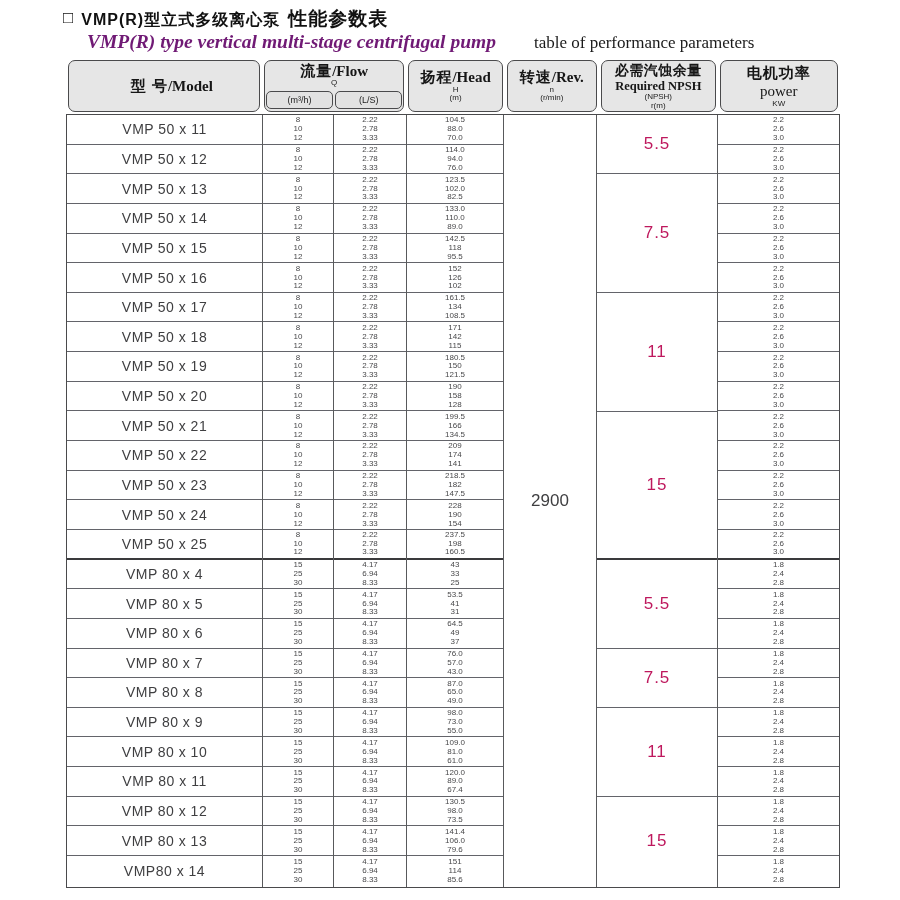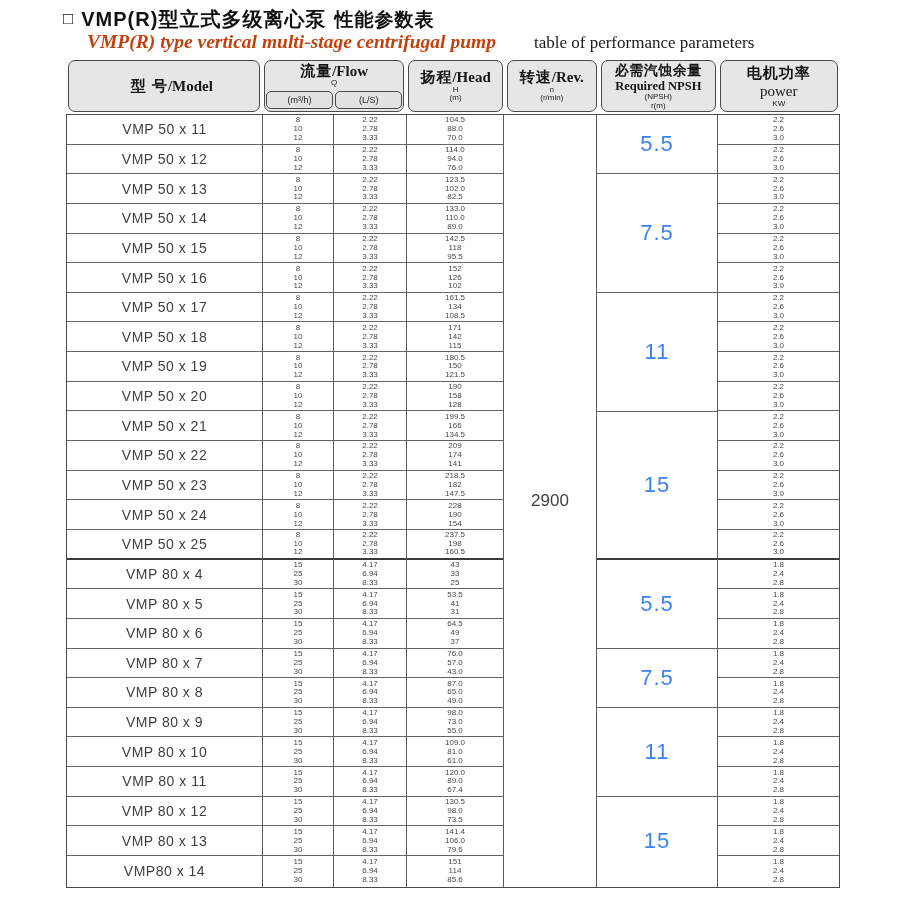--- a/index.html
+++ b/index.html
@@ -6,26 +6,26 @@
   body{
     width:900px;height:900px;background:#ffffff;position:relative;
     font-family:"Liberation Sans", sans-serif;color:#3c3c3e;overflow:hidden;
   }
   
   .title1{
     position:absolute;left:63px;top:6px;display:flex;align-items:baseline;gap:8px;
     font-weight:bold;color:#111;white-space:nowrap;
   }
   .chk{font-size:17px;font-weight:normal;position:relative;top:-2px;}
-  .t-cn-main{font-size:20px;letter-spacing:1px;}
+  .t-cn-main{font-size:16px;letter-spacing:1px;}
   .t-cn-sub{font-size:19px;letter-spacing:1px;}
   .title2{
     position:absolute;left:87px;top:31px;display:flex;align-items:baseline;gap:38px;white-space:nowrap;
   }
-  .t-en-italic{font-family:"Liberation Serif", serif;font-style:italic;font-weight:bold;font-size:19.5px;color:#c2410c;}
+  .t-en-italic{font-family:"Liberation Serif", serif;font-style:italic;font-weight:bold;font-size:19.5px;color:#701a75;}
   .t-en-right{font-family:"Liberation Serif", serif;font-size:17px;color:#1a1a1a;}
   
   .thead{
     position:absolute;left:66px;top:59px;width:774px;height:54px;
     display:flex;
   }
   .hbox{
     background:#e6e6e6;border:1.4px solid #4a4a4c;border-radius:7px;
     margin:1px 2px;box-sizing:border-box;
     display:flex;flex-direction:column;align-items:center;justify-content:center;
@@ -62,21 +62,21 @@
     height:calc(771px / 26);flex:none;
     display:flex;align-items:center;justify-content:center;
   }
   .col .cell:last-child{border-bottom:none;}
   .cell.sec{border-bottom:2px solid #3a3a3c;}
   .model-cell{font-size:14px;letter-spacing:0.5px;color:#3f3f41;}
   .tri{flex-direction:column;justify-content:space-around;padding:1px 0;}
   .tri .ln{font-size:8px;line-height:1;color:#48484a;}
   .rev-col{display:flex;align-items:center;justify-content:center;}
   .rev-val{font-size:17px;color:#3f3f41;}
-  .power-cell{font-size:22px;letter-spacing:1px;color:#3b82f6;}
+  .power-cell{font-size:17px;letter-spacing:1px;color:#be185d;}
 </style>
 </head>
 <body>
 
 <div class="title1">
   <span class="chk">□</span>
   <span class="t-cn-main">VMP(R)型立式多级离心泵</span>
   <span class="t-cn-sub">性能参数表</span>
 </div>
 <div class="title2">

